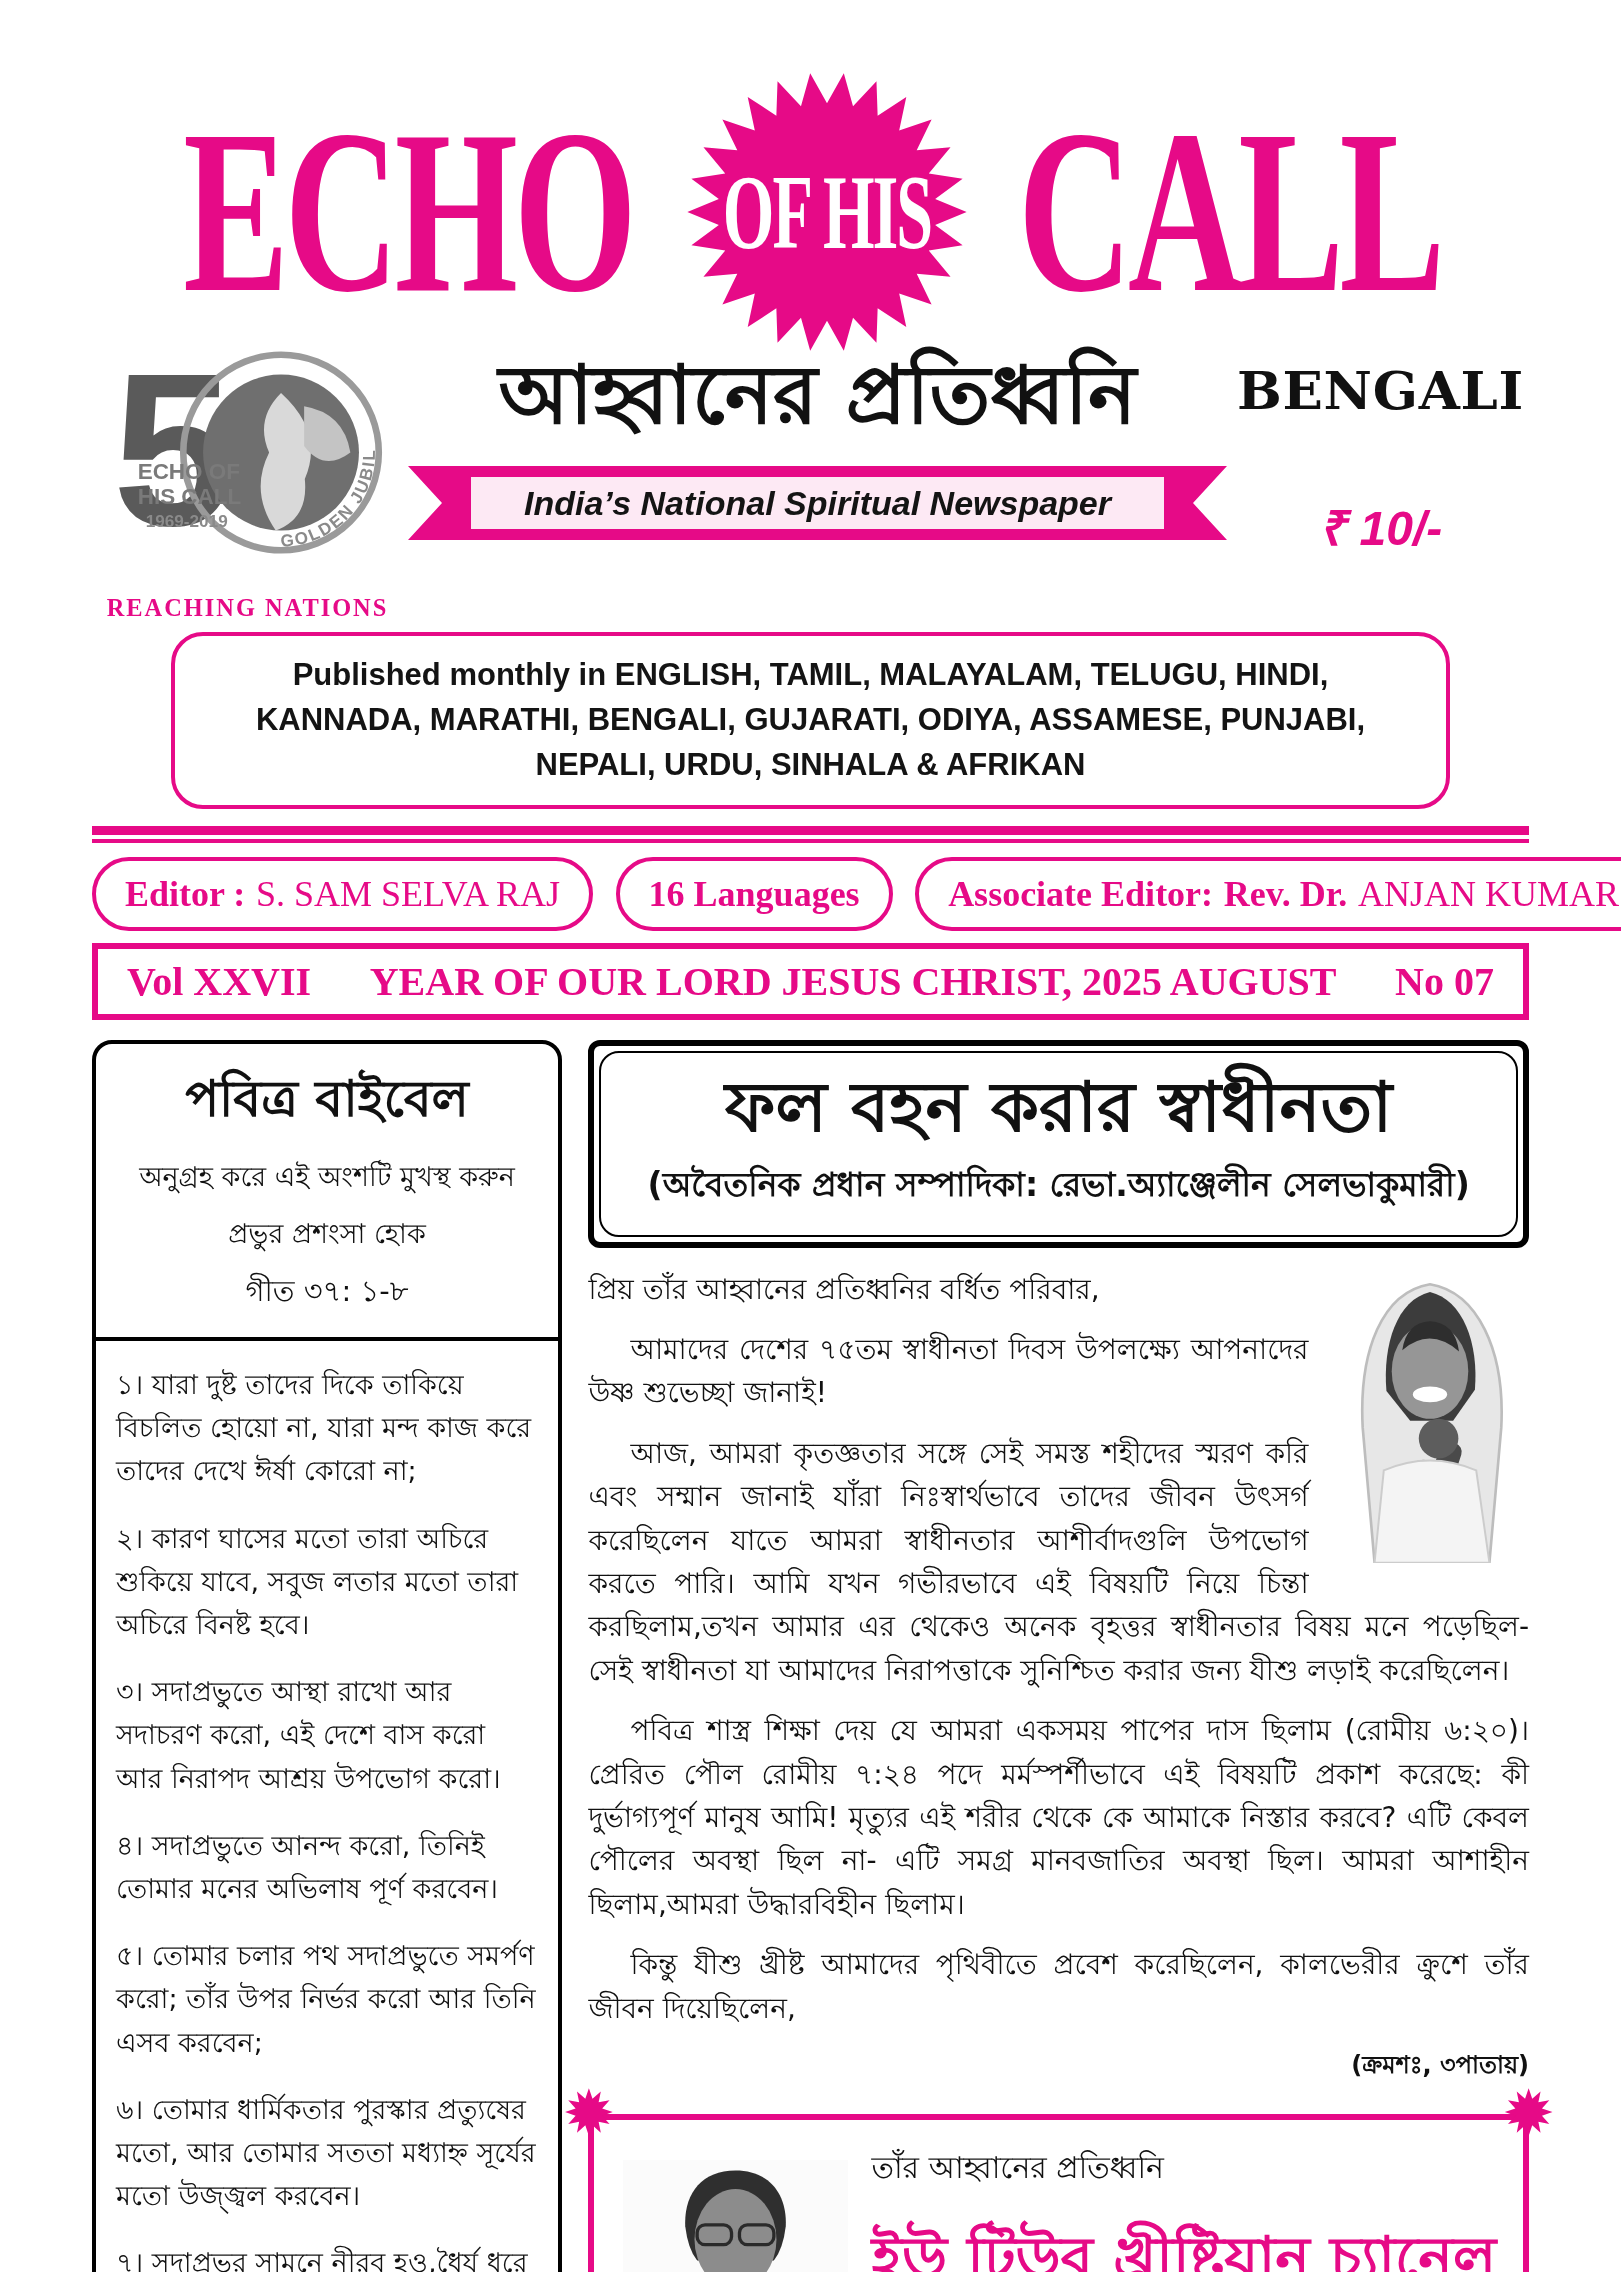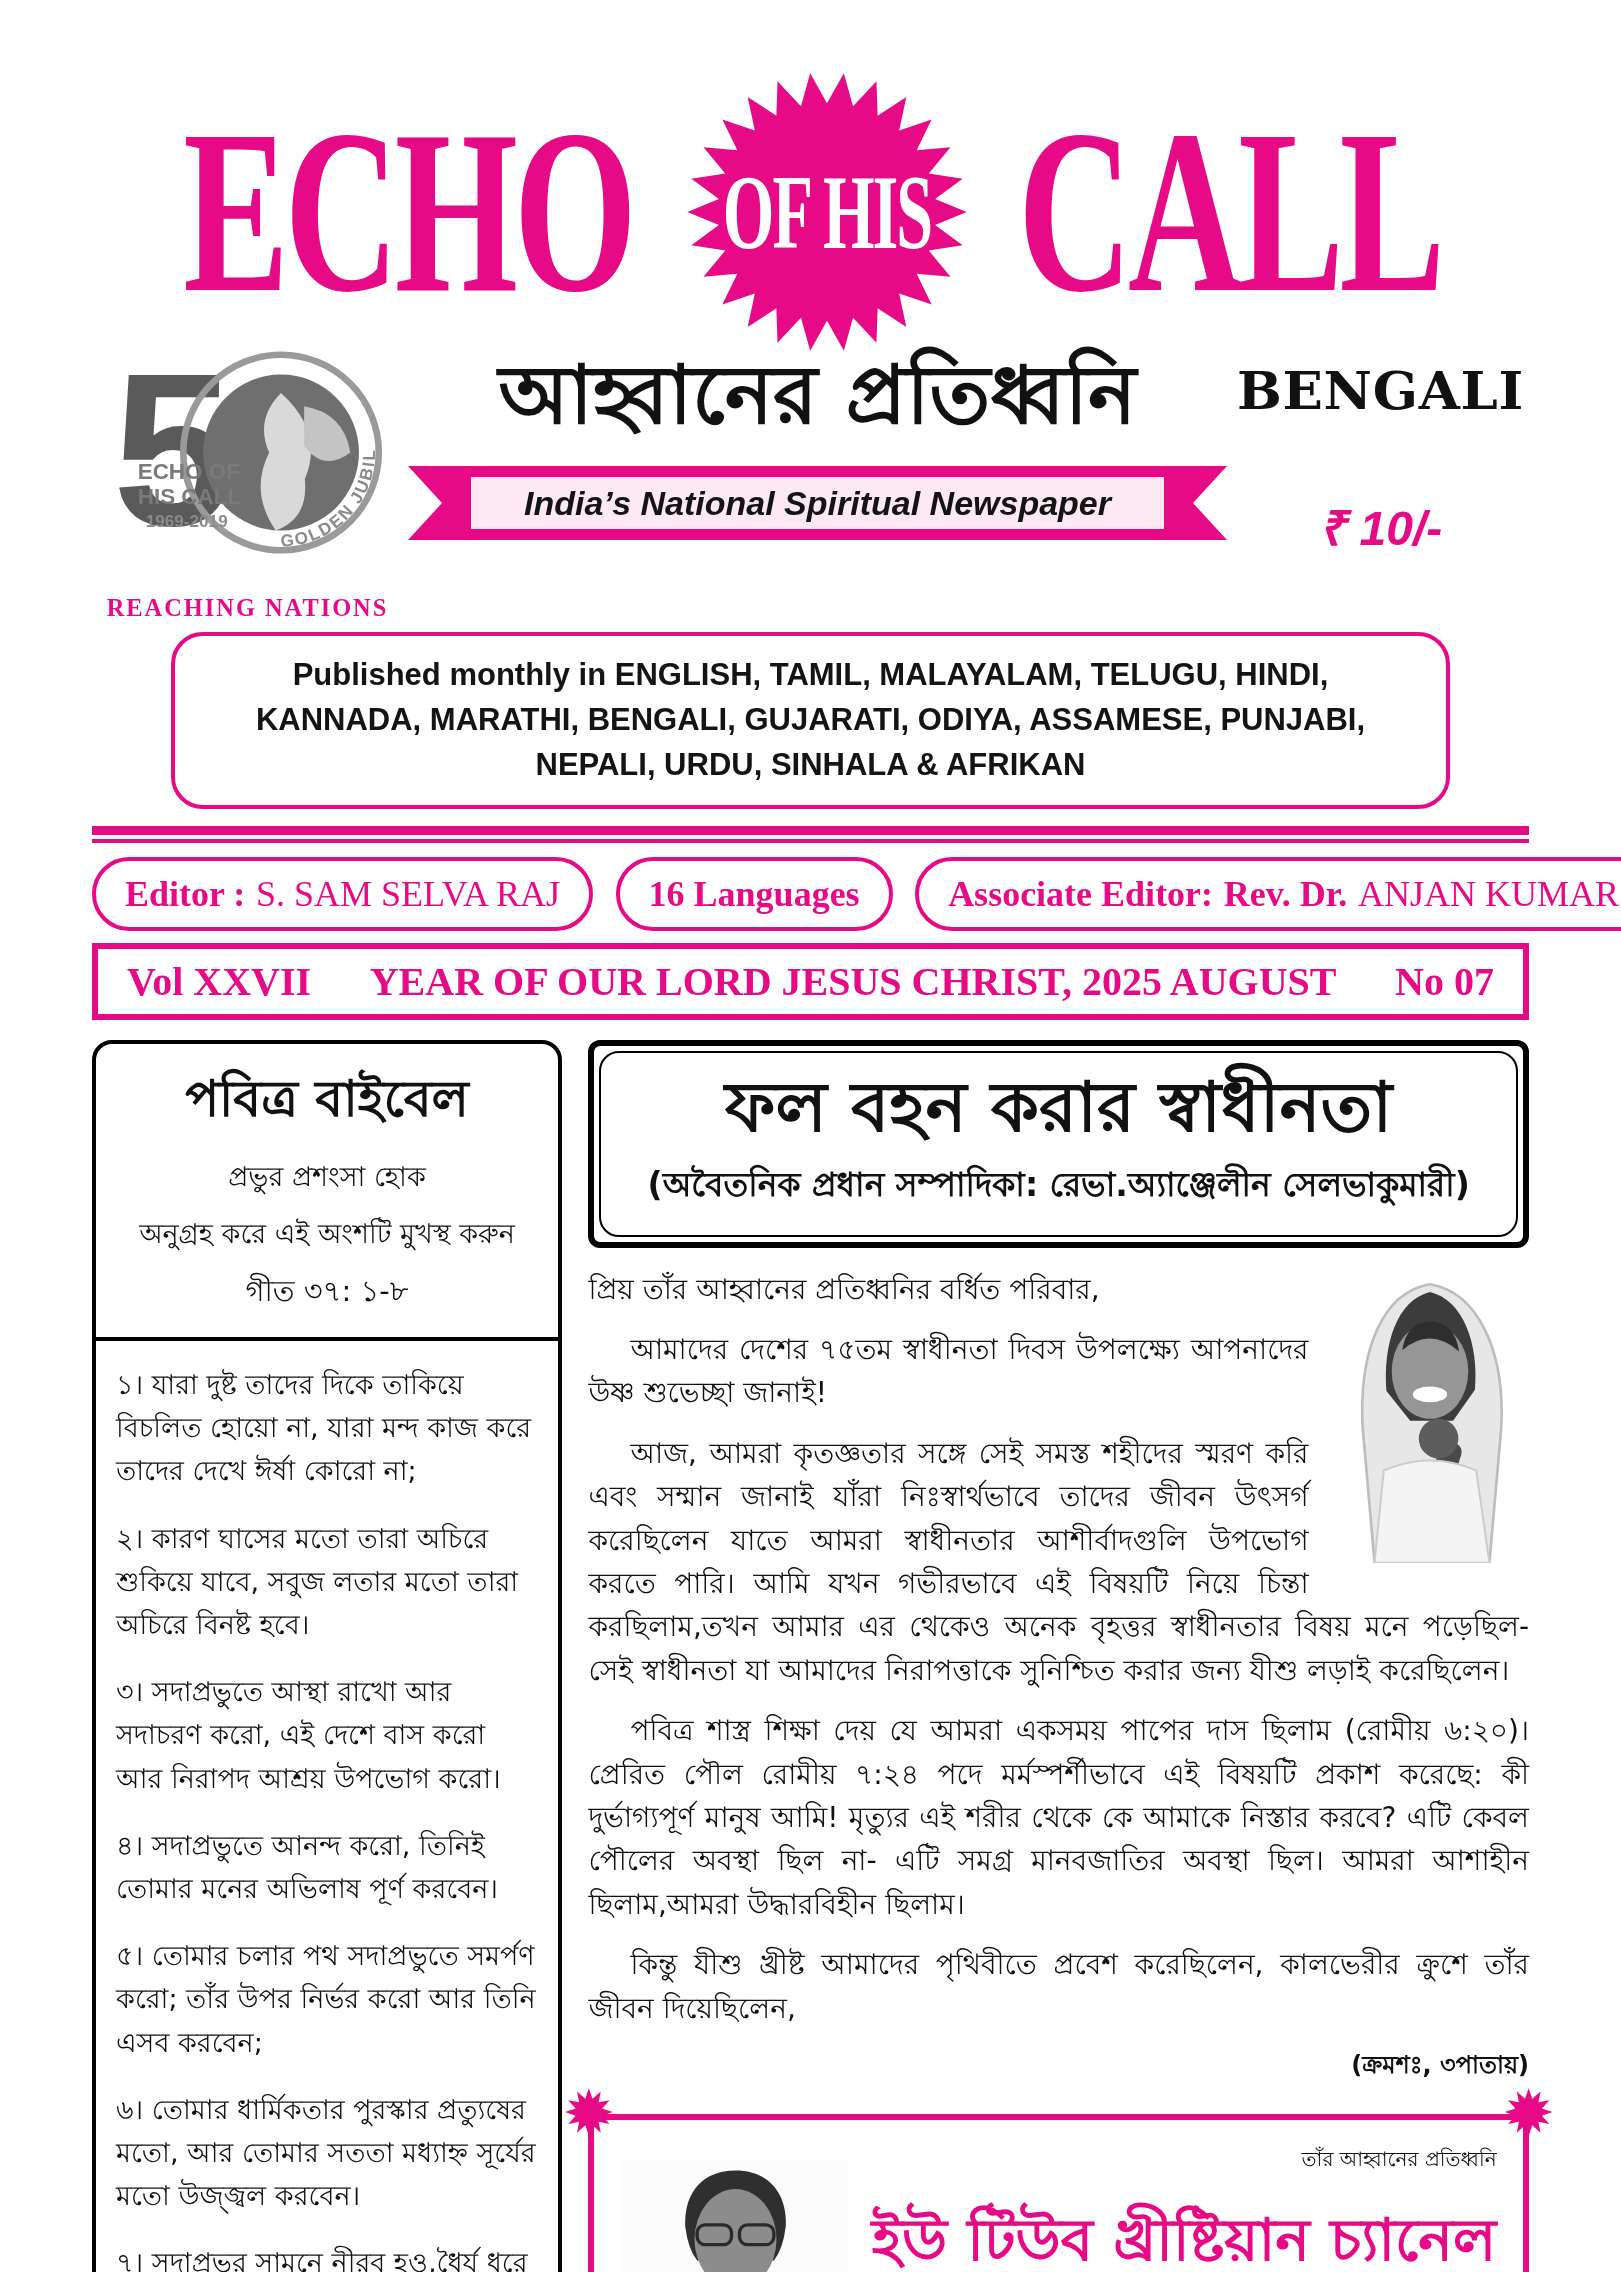--- a/index.html
+++ b/index.html
@@ -101,21 +101,21 @@
                  font-family:"DejaVu Sans",sans-serif; }
 
   
   .ad-box{ position:relative; margin-top:30px; border:6px solid var(--accent); padding:24px 26.4px 30px 277px;
            min-height:396px; }
   .corner-star{ position:absolute; color:var(--accent); font-size:63px; line-height:1;
                 font-family:"DejaVu Sans",sans-serif; }
   .corner-star.tl{ top:-38px; left:-32px; }
   .corner-star.tr{ top:-38px; right:-32px; }
   .photo-pastor{ position:absolute; left:29px; top:40px; width:225px; height:344px; }
-  .ad-tagline{ text-align:right; font-size:20px; }
+  .ad-tagline{ text-align:left; font-size:30px; }
   .ad-title{ text-align:center; color:var(--accent); font-weight:bold; font-size:58px; margin-top:18.5px; }
 </style>
 </head>
 <body>
 
 <div class="page">
 
   <div class="masthead">
     <div class="mast-word">ECHO</div>
     <div class="starburst">
@@ -187,22 +187,22 @@
     <span>Vol XXVII</span>
     <span>YEAR OF OUR LORD JESUS CHRIST, 2025 AUGUST</span>
     <span>No 07</span>
   </div>
 
   <div class="content">
 
     <div class="bible-box bengali">
       <div class="bible-head">
         <div class="bible-title">পবিত্র বাইবেল</div>
+        <div class="bible-sub">অনুগ্রহ করে এই অংশটি মুখস্থ করুন</div>
         <div class="bible-sub">প্রভুর প্রশংসা হোক</div>
-        <div class="bible-sub">অনুগ্রহ করে এই অংশটি মুখস্থ করুন</div>
         <div class="bible-ref">গীত ৩৭: ১-৮</div>
       </div>
       <div class="bible-verses">
         <p>১। যারা দুষ্ট তাদের দিকে তাকিয়ে বিচলিত হোয়ো না, যারা মন্দ কাজ করে তাদের দেখে ঈর্ষা কোরো না;</p>
         <p>২। কারণ ঘাসের মতো তারা অচিরে শুকিয়ে যাবে, সবুজ লতার মতো তারা অচিরে বিনষ্ট হবে।</p>
         <p>৩। সদাপ্রভুতে আস্থা রাখো আর সদাচরণ করো, এই দেশে বাস করো আর নিরাপদ আশ্রয় উপভোগ করো।</p>
         <p>৪। সদাপ্রভুতে আনন্দ করো, তিনিই তোমার মনের অভিলাষ পূর্ণ করবেন।</p>
         <p>৫। তোমার চলার পথ সদাপ্রভুতে সমর্পণ করো; তাঁর উপর নির্ভর করো আর তিনি এসব করবেন;</p>
         <p>৬। তোমার ধার্মিকতার পুরস্কার প্রত্যুষের মতো, আর তোমার সততা মধ্যাহ্ন সূর্যের মতো উজ্জ্বল করবেন।</p>
         <p>৭। সদাপ্রভুর সামনে নীরব হও,ধৈর্য ধরে তাঁর প্রতীক্ষায় থাকো; যখন দুষ্ট ব্যক্তিরা তাদের জীবনে সফল হয়,যখন তারা তাদের মন্দ পরিকল্পনা কার্যকরী করে, তখন বিচলিত হোয়ো না।</p>

